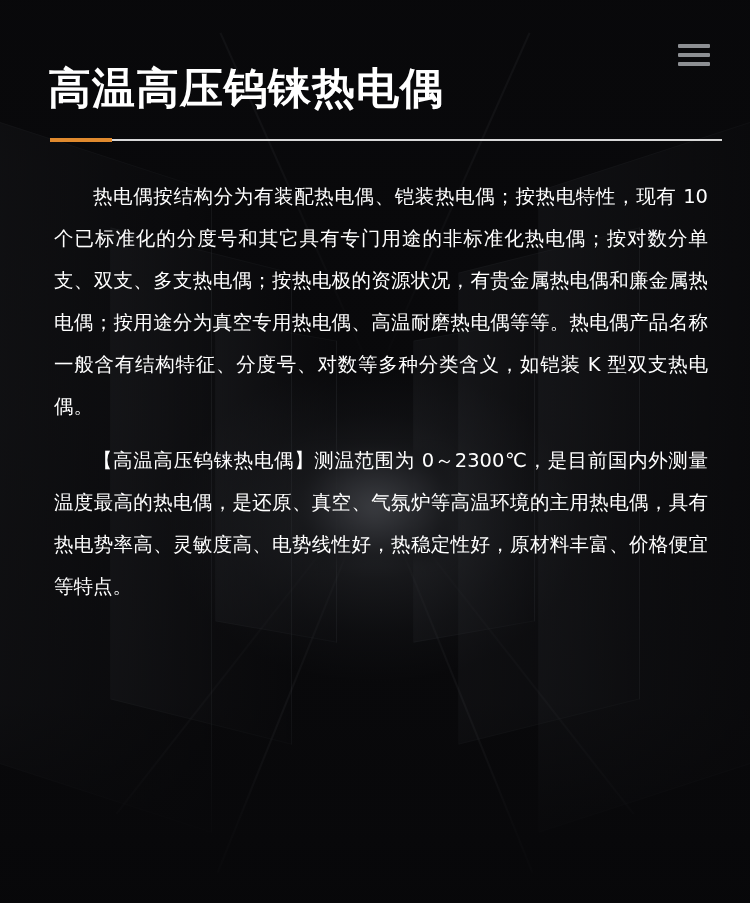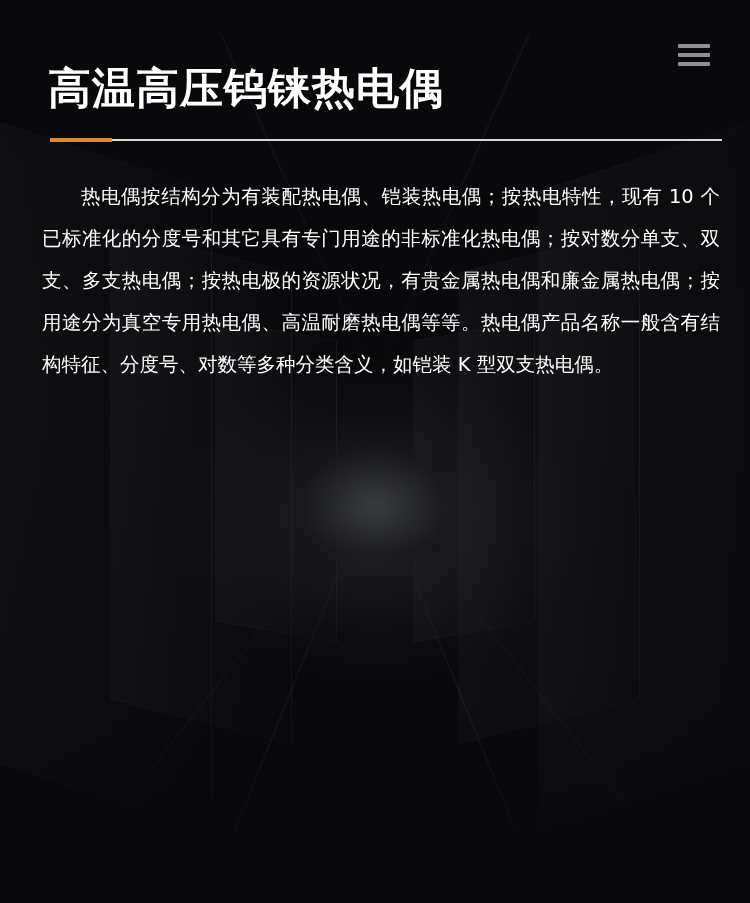--- a/index.html
+++ b/index.html
@@ -148,21 +148,21 @@
   .body-text {
     margin: 34px 6px 0 18px;
     color: #ffffff;
     font-size: 19.5px;
     line-height: 42px;
     font-family: "DejaVu Sans", "Liberation Sans", sans-serif;
     text-align: justify;
     text-justify: inter-ideograph;
   }
   .body-text p {
-    margin: 0;
+    margin: 12px;
     text-indent: 2em;
   }
 </style>
 </head>
 <body>
 
 <div class="page">
 
   <div class="bg">
     <div class="panel pl1"></div>
@@ -192,16 +192,17 @@
 
     <h1 class="title">高温高压钨铼热电偶</h1>
 
     <div class="rule-wrap">
       <div class="rule-base"></div>
       <div class="rule-accent"></div>
     </div>
 
     <div class="body-text">
       <p>热电偶按结构分为有装配热电偶、铠装热电偶；按热电特性，现有 10 个已标准化的分度号和其它具有专门用途的非标准化热电偶；按对数分单支、双支、多支热电偶；按热电极的资源状况，有贵金属热电偶和廉金属热电偶；按用途分为真空专用热电偶、高温耐磨热电偶等等。热电偶产品名称一般含有结构特征、分度号、对数等多种分类含义，如铠装 K 型双支热电偶。</p>
+      <p>【高温高压钨铼热电偶】测温范围为 0～2300℃，是目前国内外测量温度最高的热电偶，是还原、真空、气氛炉等高温环境的主用热电偶，具有热电势率高、灵敏度高、电势线性好，热稳定性好，原材料丰富、价格便宜等特点。</p>
     </div>
 
   </div>
 </div>
 
 </body></html>

